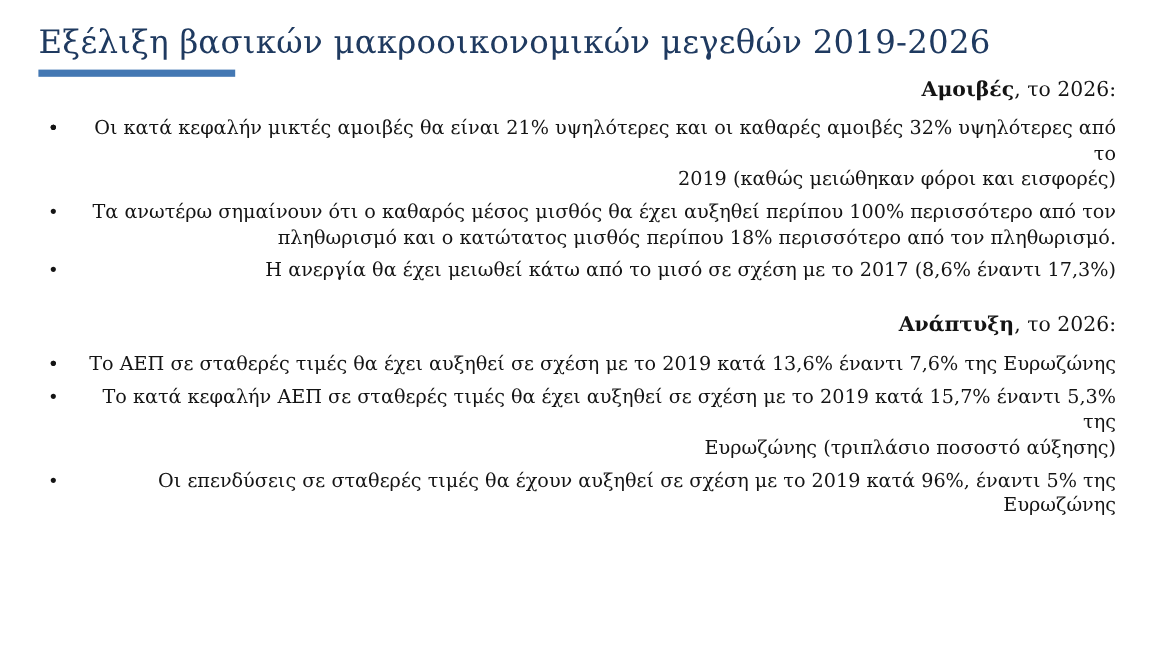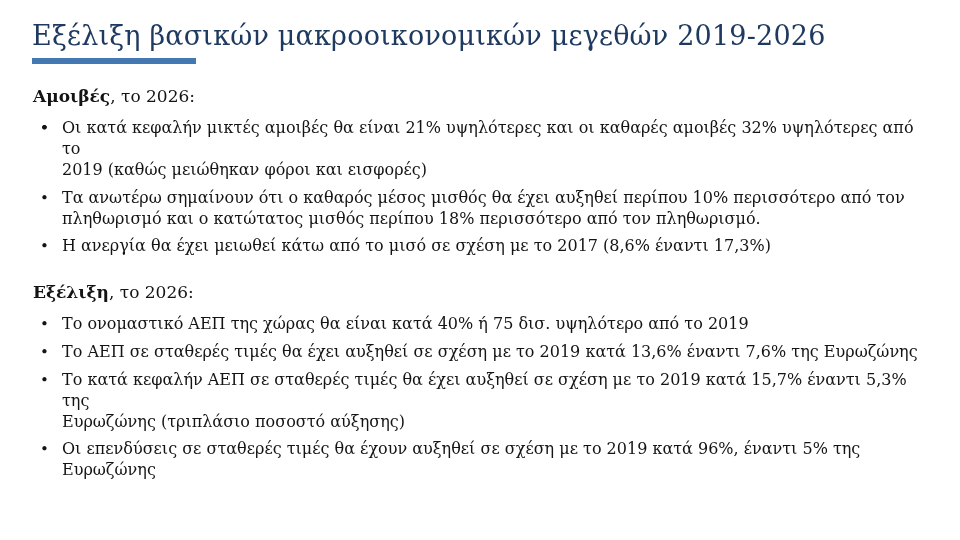--- a/index.html
+++ b/index.html
@@ -21,23 +21,23 @@
     font-weight: 400;
     letter-spacing: 0.2px;
   }
   .title-accent-bar {
     width: 164px;
     height: 6px;
     margin-top: 6px;
     background: var(--accent, #4478b3);
   }
   .content {
-    margin-top: 21px;
     font-size: 16px;
     color: #141414;
+    text-align: right;
   }
   .section-heading {
     font-size: 17px;
     font-weight: 400;
     margin: 0 0 11px 1px;
     line-height: 1.3;
     color: #141414;
   }
   .section-heading .hb { font-weight: 700; }
   .section--second .section-heading { margin-top: 24px; }
@@ -69,30 +69,30 @@
 
   <div class="content">
 
     <div class="section section--first">
       <h2 class="section-heading"><span class="hb">Αμοιβές</span><span>, το 2026:</span></h2>
       <ul class="bullets">
         <li><span class="bullet-dot">•</span></li>
         <li><span class="bullet-dot">•</span></li>
         <li><span class="bullet-dot">•</span><span class="bullet-text">Οι κατά κεφαλήν μικτές αμοιβές θα είναι 21% υψηλότερες και οι καθαρές αμοιβές 32% υψηλότερες από το
 2019 (καθώς μειώθηκαν φόροι και εισφορές)</span></li>
-        <li><span class="bullet-dot">•</span><span class="bullet-text">Τα ανωτέρω σημαίνουν ότι ο καθαρός μέσος μισθός θα έχει αυξηθεί περίπου 10% περισσότερο από τον
+        <li><span class="bullet-dot">•</span><span class="bullet-text">Τα ανωτέρω σημαίνουν ότι ο καθαρός μέσος μισθός θα έχει αυξηθεί περίπου 100% περισσότερο από τον
 πληθωρισμό και ο κατώτατος μισθός περίπου 18% περισσότερο από τον πληθωρισμό.</span></li>
         <li><span class="bullet-dot">•</span><span class="bullet-text">Η ανεργία θα έχει μειωθεί κάτω από το μισό σε σχέση με το 2017 (8,6% έναντι 17,3%)</span></li>
       </ul>
     </div>
 
     <div class="section section--second">
-      <h2 class="section-heading"><span class="hb">Εξέλιξη</span><span>, το 2026:</span></h2>
+      <h2 class="section-heading"><span class="hb">Ανάπτυξη</span><span>, το 2026:</span></h2>
       <ul class="bullets">
-        <li><span class="bullet-dot">•</span><span class="bullet-text">Το ονομαστικό ΑΕΠ της χώρας θα είναι κατά 40% ή 75 δισ. υψηλότερο από το 2019</span></li>
+        <li><span class="bullet-dot">•</span></li>
         <li><span class="bullet-dot">•</span><span class="bullet-text">Το ΑΕΠ σε σταθερές τιμές θα έχει αυξηθεί σε σχέση με το 2019 κατά 13,6% έναντι 7,6% της Ευρωζώνης</span></li>
         <li><span class="bullet-dot">•</span><span class="bullet-text">Το κατά κεφαλήν ΑΕΠ σε σταθερές τιμές θα έχει αυξηθεί σε σχέση με το 2019 κατά 15,7% έναντι 5,3% της
 Ευρωζώνης (τριπλάσιο ποσοστό αύξησης)</span></li>
         <li><span class="bullet-dot">•</span><span class="bullet-text">Οι επενδύσεις σε σταθερές τιμές θα έχουν αυξηθεί σε σχέση με το 2019 κατά 96%, έναντι 5% της
 Ευρωζώνης</span></li>
       </ul>
     </div>
 
   </div>
 </div>

